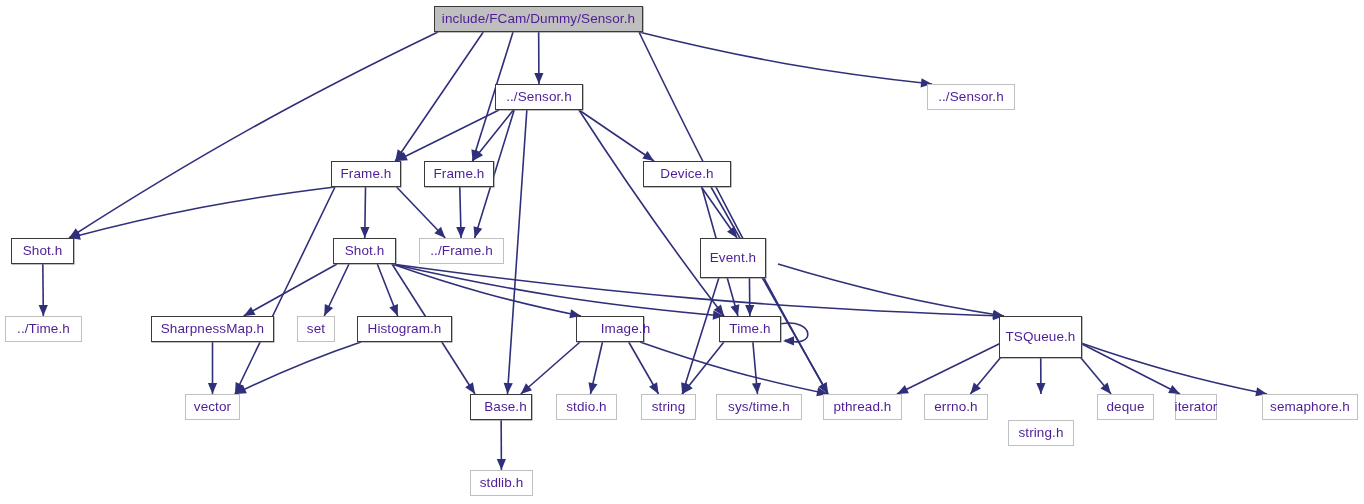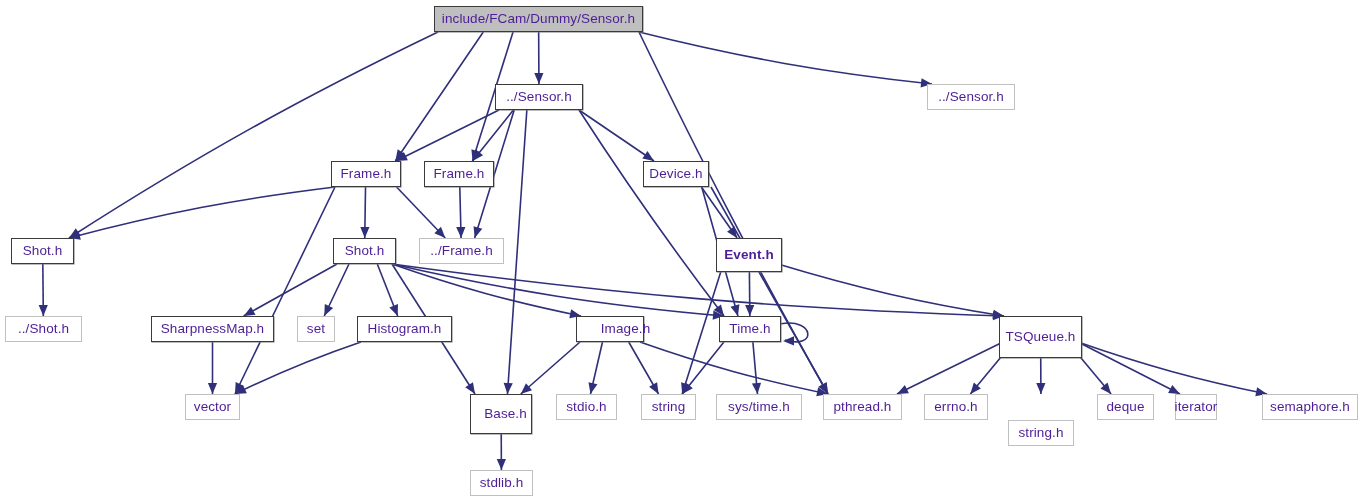--- a/index.html
+++ b/index.html
@@ -169,37 +169,37 @@
       </div>
       <div class="node-box " style="left: 927px; top: 84px; width: 88px; height: 26px;">
         <span class="node-label">../Sensor.h</span>
       </div>
       <div class="node-box strong" style="left: 331px; top: 161px; width: 70px; height: 26px;">
         <span class="node-label">Frame.h</span>
       </div>
       <div class="node-box strong" style="left: 424px; top: 161px; width: 70px; height: 26px;">
         <span class="node-label">Frame.h</span>
       </div>
-      <div class="node-box strong" style="left: 643px; top: 161px; width: 66px; height: 26px;">
+      <div class="node-box strong" style="left: 643px; top: 161px; width: 88px; height: 26px;">
         <span class="node-label">Device.h</span>
       </div>
       <div class="node-box strong" style="left: 11px; top: 238px; width: 63px; height: 26px;">
         <span class="node-label">Shot.h</span>
       </div>
       <div class="node-box strong" style="left: 333px; top: 238px; width: 63px; height: 26px;">
         <span class="node-label">Shot.h</span>
       </div>
       <div class="node-box " style="left: 419px; top: 238px; width: 85px; height: 26px;">
         <span class="node-label">../Frame.h</span>
       </div>
-      <div class="node-box strong" style="left: 716px; top: 238px; width: 66px; height: 34px; font-weight: bold;">
+      <div class="node-box strong" style="left: 700px; top: 238px; width: 66px; height: 40px;">
         <span class="node-label">Event.h</span>
       </div>
       <div class="node-box " style="left: 5px; top: 316px; width: 77px; height: 26px;">
-        <span class="node-label">../Shot.h</span>
+        <span class="node-label">../Time.h</span>
       </div>
       <div class="node-box strong" style="left: 151px; top: 316px; width: 123px; height: 26px;">
         <span class="node-label">SharpnessMap.h</span>
       </div>
       <div class="node-box " style="left: 297px; top: 316px; width: 38px; height: 26px;">
         <span class="node-label">set</span>
       </div>
       <div class="node-box strong" style="left: 357px; top: 316px; width: 95px; height: 26px;">
         <span class="node-label">Histogram.h</span>
       </div>
@@ -208,21 +208,21 @@
       </div>
       <div class="node-box strong" style="left: 719px; top: 316px; width: 62px; height: 26px;">
         <span class="node-label">Time.h</span>
       </div>
       <div class="node-box strong" style="left: 999px; top: 316px; width: 83px; height: 42px;">
         <span class="node-label">TSQueue.h</span>
       </div>
       <div class="node-box " style="left: 185px; top: 394px; width: 55px; height: 26px;">
         <span class="node-label">vector</span>
       </div>
-      <div class="node-box strong" style="left: 470px; top: 394px; width: 62px; height: 40px; padding-left: 9px;">
+      <div class="node-box strong" style="left: 470px; top: 394px; width: 62px; height: 26px; padding-left: 9px;">
         <span class="node-label">Base.h</span>
       </div>
       <div class="node-box " style="left: 556px; top: 394px; width: 61px; height: 26px;">
         <span class="node-label">stdio.h</span>
       </div>
       <div class="node-box " style="left: 641px; top: 394px; width: 55px; height: 26px;">
         <span class="node-label">string</span>
       </div>
       <div class="node-box " style="left: 716px; top: 394px; width: 86px; height: 26px;">
         <span class="node-label">sys/time.h</span>

